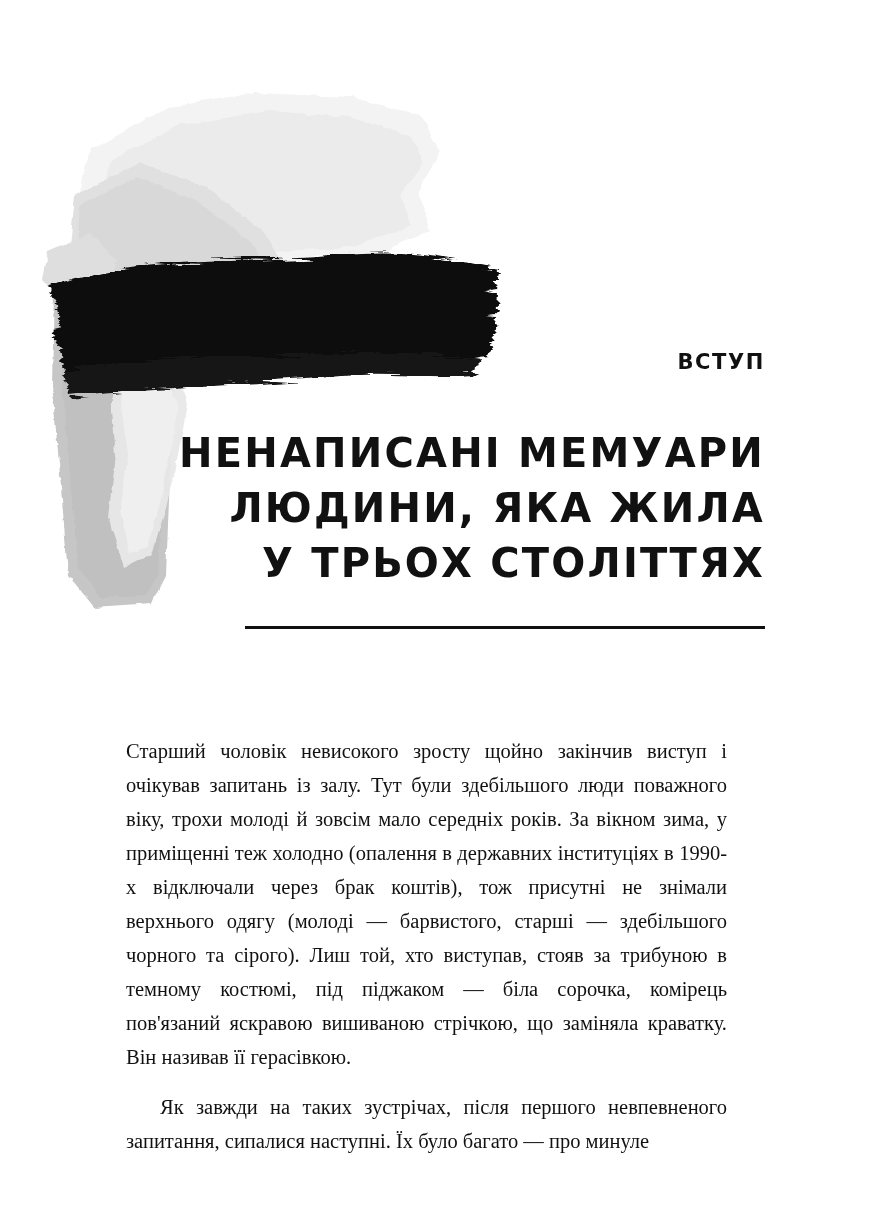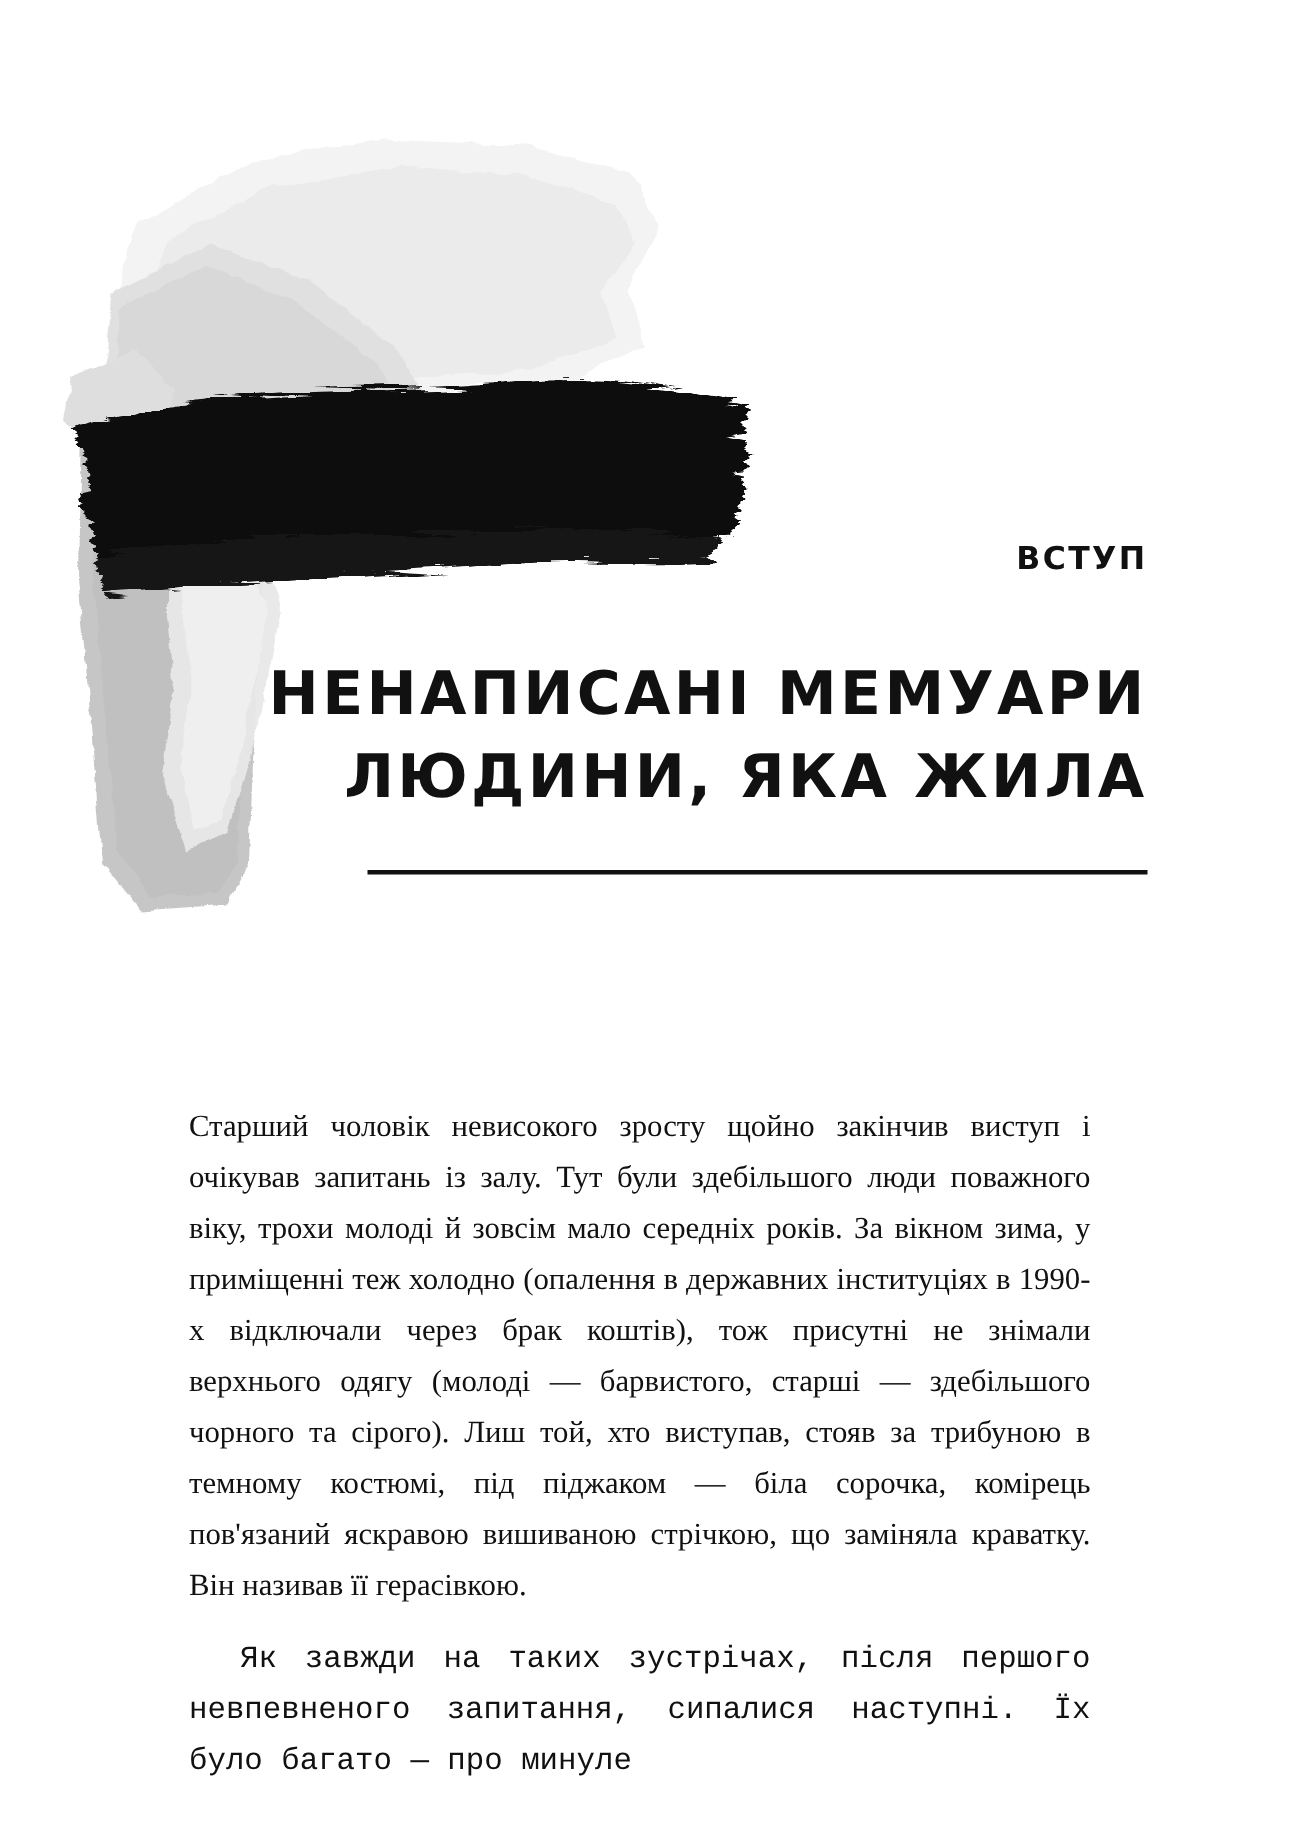--- a/index.html
+++ b/index.html
@@ -31,21 +31,21 @@
     width: 520px;
     height: 570px;
     pointer-events: none;
   }
   .collage svg { display: block; }
 
   
   .header {
     position: absolute;
     left: 110px;
-    top: 360px;
+    top: 350px;
     width: 655px;
     text-align: right;
   }
   .kicker {
     font-family: "DejaVu Sans", sans-serif;
     font-weight: 700;
     font-size: 21px;
     letter-spacing: 1.6px;
     color: #111111;
     margin: 0 0 52px 0;
@@ -77,21 +77,21 @@
     width: 633px;
     font-family: "Liberation Serif", serif;
     font-size: 20.5px;
     line-height: 34px;
     color: #111111;
     text-align: justify;
     text-justify: inter-word;
     hyphens: manual;
   }
   .body-copy p { margin: 16px; }
-  .body-copy p + p { text-indent: 34px; font-family: Liberation Mono, monospace; }
+  .body-copy p + p { text-indent: 34px; }
 </style>
 </head>
 <body>
 
 <div class="page">
 
   <div class="collage">
     <svg width="520" height="570" viewBox="0 0 520 570" xmlns="http://www.w3.org/2000/svg">
       <defs>
         <filter id="rough" x="-20%" y="-20%" width="140%" height="140%">
@@ -140,20 +140,21 @@
         <path d="M44 316 C 134 298, 238 304, 326 298 C 390 294, 432 300, 460 306 L 452 320 C 410 324, 366 316, 310 322 C 236 328, 140 332, 50 342 Z" fill="#151515"></path>
       </g>
     </svg>
   </div>
 
   <div class="header">
     <div class="kicker">ВСТУП</div>
     <h1 class="chapter-title">
       <span class="line">НЕНАПИСАНІ МЕМУАРИ</span>
       <span class="line">ЛЮДИНИ, ЯКА ЖИЛА</span>
+      <span class="line">У ТРЬОХ СТОЛІТТЯХ</span>
     </h1>
     <div class="rule"></div>
   </div>
 
   <div class="body-copy">
     <p>Старший чоловік невисокого зросту щойно закінчив виступ і очікував запитань із залу. Тут були здебільшого люди поважного віку, трохи молоді й зовсім мало середніх років. За вікном зима, у приміщенні теж холодно (опалення в державних інституціях в 1990-х відключали через брак коштів), тож присутні не знімали верхнього одягу (молоді — барвистого, старші — здебільшого чорного та сірого). Лиш той, хто виступав, стояв за трибуною в темному костюмі, під піджаком — біла сорочка, комірець пов'язаний яскравою вишиваною стрічкою, що заміняла краватку. Він називав її герасівкою.</p>
     <p>Як завжди на таких зустрічах, після першого невпевненого запитання, сипалися наступні. Їх було багато — про минуле</p>
   </div>
 
 </div>

